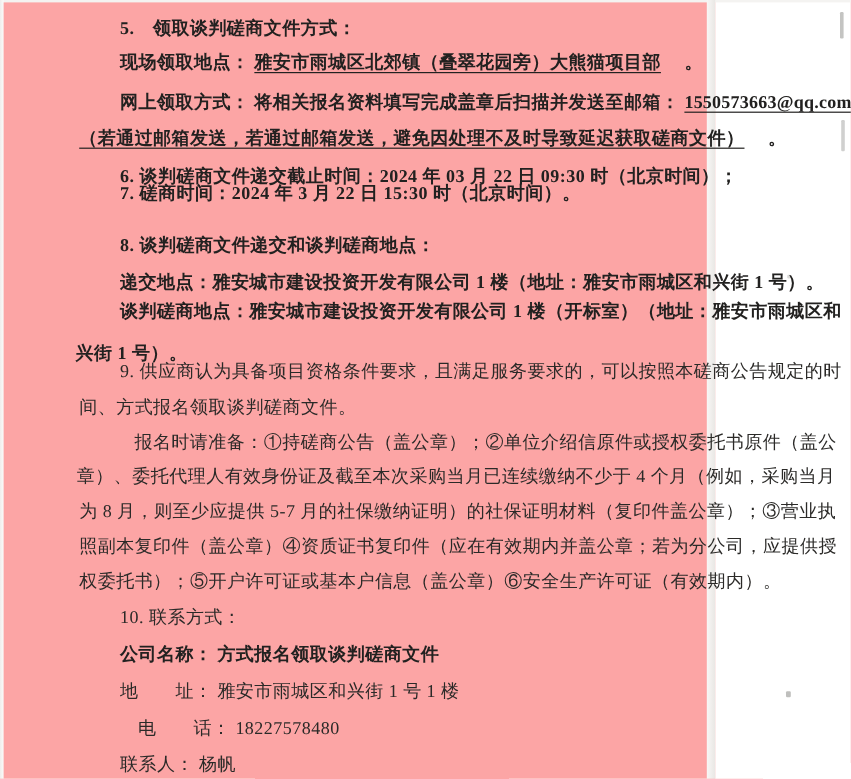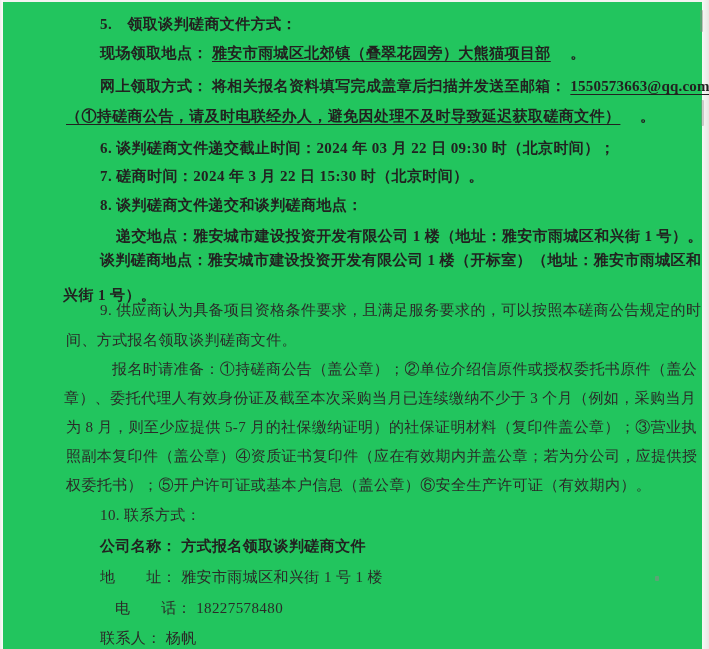--- a/index.html
+++ b/index.html
@@ -2,22 +2,22 @@
 <html><head>
 <meta charset="utf-8">
 <style>
   html,body{margin:0;padding:0;}
   body{
     width:709px;height:649px;overflow:hidden;
     background:#ffffff;
     font-family:"Liberation Serif","DejaVu Serif",serif;
   }
   .page{
-    position:relative;width:709px;height:649px;
-    background:#22c55e;
+    position:relative;width:596px;height:649px;
+    background:#fca5a5;
   }
   
   .edge-left{
     position:absolute;left:0;top:0;width:3px;height:649px;
     background:linear-gradient(to right,#efeeec,#fbfbfa);
   }
   .edge-right{
     position:absolute;right:0;top:0;width:7px;height:649px;
     background:linear-gradient(to left,#e9e7e4,#f8f7f6);
   }
@@ -48,23 +48,23 @@
     text-decoration-thickness:1.4px;
   }
   .email{letter-spacing:0.2px;margin-top:48px;}
 
   
   .l-item5        {left:100px;top:14px;}
   .l-spot         {left:100px;top:43px;}
   .l-online       {left:100px;top:76px;}
   .l-note         {left:66px; top:106px;}
   .l-item6        {left:100px;top:138px;}
-  .l-item7        {left:100px;top:166px;}
+  .l-item7        {left:100px;top:152px;}
   .l-item8        {left:100px;top:195px;}
-  .l-submit       {left:116px;top:226px;text-align:center;}
+  .l-submit       {left:100px;top:226px;text-align:center;}
   .l-negotiate1   {left:100px;top:250px;}
   .l-negotiate2   {left:63px; top:285px;}
   .l-item9-1      {left:100px;top:300px;}
   .l-item9-2      {left:66px; top:330px;}
   .l-prep1        {left:112px;top:359px;}
   .l-prep2        {left:64px; top:388px;}
   .l-prep3        {left:66px; top:417px;}
   .l-prep4        {left:66px; top:446px;}
   .l-prep5        {left:66px; top:475px;}
   .l-item10       {left:100px;top:505px;}
@@ -94,21 +94,21 @@
     <span class="b">　。</span>
   </div>
 
   <div class="line l-online">
     <span class="b">网上领取方式：</span>
     <span class="b">将相关报名资料填写完成盖章后扫描并发送至邮箱：</span>
     <span class="b u email">1550573663@qq.com</span>
   </div>
 
   <div class="line l-note">
-    <span class="b u">（①持磋商公告，请及时电联经办人，避免因处理不及时导致延迟获取磋商文件）</span>
+    <span class="b u">（若通过邮箱发送，若通过邮箱发送，避免因处理不及时导致延迟获取磋商文件）</span>
     <span class="b">　。</span>
   </div>
 
   <div class="line l-item6 b">6. 谈判磋商文件递交截止时间：2024 年 03 月 22 日 09:30 时（北京时间）；</div>
 
   <div class="line l-item7 b">7. 磋商时间：2024 年 3 月 22 日 15:30 时（北京时间）。</div>
 
   <div class="line l-item8 b">8. 谈判磋商文件递交和谈判磋商地点：</div>
 
   <div class="line l-submit b">递交地点：雅安城市建设投资开发有限公司 1 楼（地址：雅安市雨城区和兴街 1 号）。</div>
@@ -116,21 +116,21 @@
   <div class="line l-negotiate1 b">谈判磋商地点：雅安城市建设投资开发有限公司 1 楼（开标室）（地址：雅安市雨城区和</div>
 
   <div class="line l-negotiate2 b">兴街 1 号）。</div>
 
   <div class="line l-item9-1">9. 供应商认为具备项目资格条件要求，且满足服务要求的，可以按照本磋商公告规定的时</div>
 
   <div class="line l-item9-2">间、方式报名领取谈判磋商文件。</div>
 
   <div class="line l-prep1">报名时请准备：①持磋商公告（盖公章）；②单位介绍信原件或授权委托书原件（盖公</div>
 
-  <div class="line l-prep2">章）、委托代理人有效身份证及截至本次采购当月已连续缴纳不少于 3 个月（例如，采购当月</div>
+  <div class="line l-prep2">章）、委托代理人有效身份证及截至本次采购当月已连续缴纳不少于 4 个月（例如，采购当月</div>
 
   <div class="line l-prep3">为 8 月，则至少应提供 5-7 月的社保缴纳证明）的社保证明材料（复印件盖公章）；③营业执</div>
 
   <div class="line l-prep5">权委托书）；⑤开户许可证或基本户信息（盖公章）⑥安全生产许可证（有效期内）。</div>
 
   <div class="line l-prep4">照副本复印件（盖公章）④资质证书复印件（应在有效期内并盖公章；若为分公司，应提供授</div>
 
   <div class="line l-item10">10. 联系方式：</div>
 
   <div class="line l-company">

